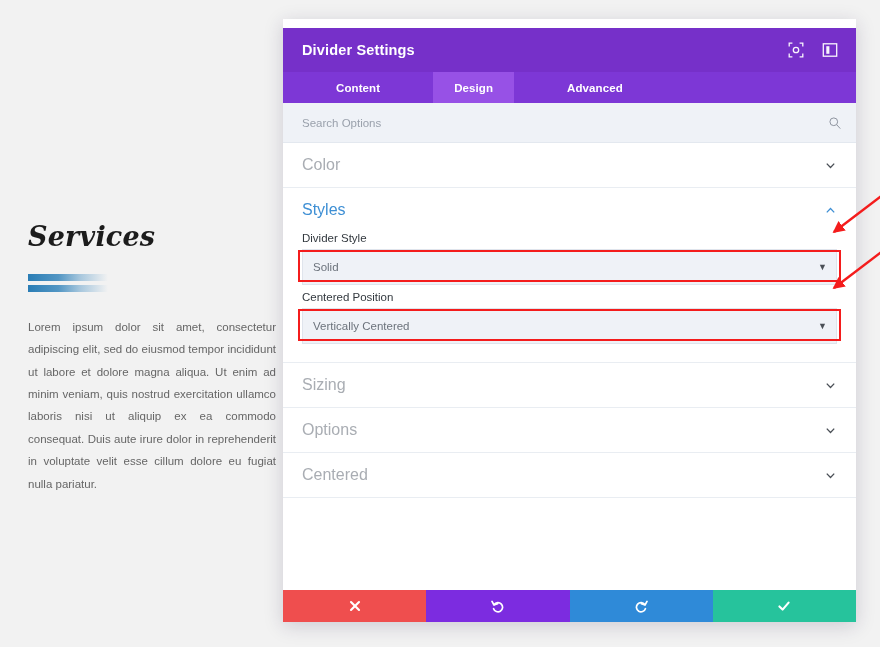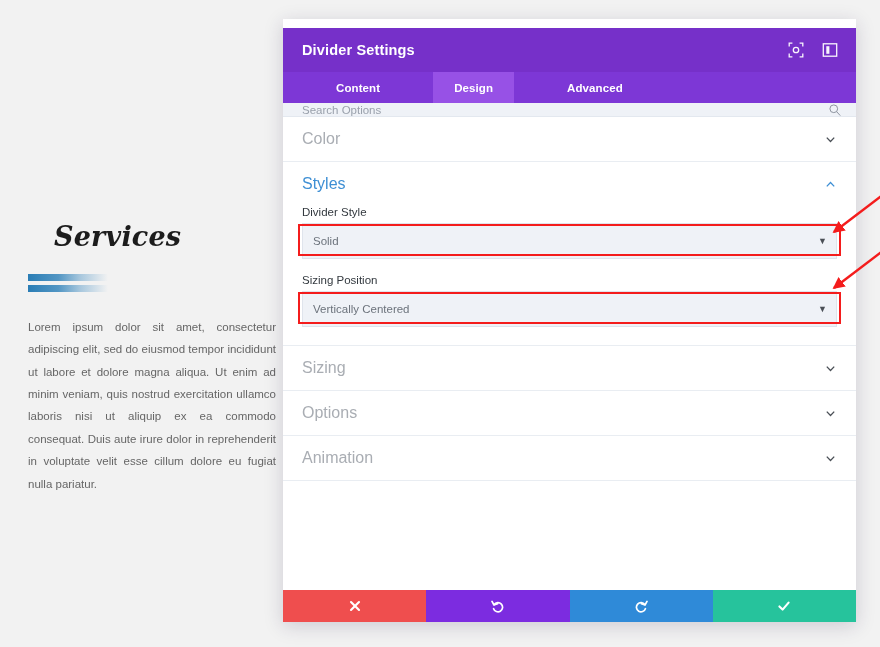--- a/index.html
+++ b/index.html
@@ -13,21 +13,20 @@
 
   
   .page-content {
     position: absolute; left: 28px; top: 222px; width: 248px;
   }
   .svc-title {
     font-family: "DejaVu Serif", "Liberation Serif", serif;
     font-style: italic; font-weight: 700;
     font-size: 27px; color: #1c1c1c; letter-spacing: .2px;
     line-height: 1.1;
-    margin-left: 26px;
   }
   .divider-wrap { margin-top: 22px; width: 80px; }
   .divider-bar {
     height: 7px;
     background: linear-gradient(to right, #2a7db5 0%, #5296c4 38%, #a9c8de 66%, rgba(255,255,255,0) 100%);
   }
   .divider-gap { height: 4px; background: #f2f2f2; }
   .svc-body {
     margin-top: 24px;
     font-size: 11.5px; line-height: 1.95;
@@ -60,21 +59,21 @@
     height: 31px; background: #7d37d6; display: flex; flex: none;
   }
   .tab {
     color: #fff; font-size: 11.5px; font-weight: 700;
     padding: 0 21px; display: flex; align-items: center;
     cursor: pointer; letter-spacing: .1px; margin-left: 32px;
   }
   .tab.active { background: #9751e6; }
 
   .searchbar {
-    height: 14px; background: #eff2f7;
+    height: 40px; background: #eff2f7;
     border-bottom: 1px solid #e3e8ef;
     display: flex; align-items: center;
     padding: 0 14px 0 19px; flex: none;
   }
   .search-input {
     flex: 1; border: none; background: transparent; outline: none;
     font-family: "Liberation Sans", sans-serif;
     font-size: 11.5px; color: #8c949f;
   }
   .search-input::placeholder { color: #9aa1ac; }
@@ -90,21 +89,21 @@
     height: 44px; display: flex; align-items: center; cursor: pointer;
   }
   .acc-title { flex: 1; font-size: 16px; color: #a9adb3; font-weight: 400; }
   .acc-title.open { color: #3e8fd4; }
   .chev { width: 13px; height: 13px; flex: none; }
 
   .acc-content { padding: 0 0 18px 0; }
   .field-label {
     font-size: 11.5px; color: #33393f; margin-bottom: 5px; display: block;
   }
-  .field-wrap { position: relative; margin-bottom: 15px; }
+  .field-wrap { position: relative; margin-bottom: 6px; }
   .field-wrap.last { margin-bottom: 0; }
   .select-box {
     height: 36px; background: #eff2f7; border: 1px solid #dfe4ec;
     display: flex; align-items: center;
     padding: 0 9px 0 10px;
     font-size: 11.5px; color: #6c737c; cursor: pointer;
   }
   .select-box .val { flex: 1; }
   .caret { font-size: 9px; color: #4a4f56; line-height: 1; }
   .hl-box {
@@ -201,21 +200,21 @@
           <div class="field-wrap">
             <label class="field-label">Divider Style</label>
             <div class="select-box">
               <span class="val">Solid</span>
               <span class="caret">▼</span>
             </div>
             <div class="hl-box"></div>
           </div>
 
           <div class="field-wrap last">
-            <label class="field-label">Sizing Position</label>
+            <label class="field-label">Centered Position</label>
             <div class="select-box">
               <span class="val">Vertically Centered</span>
               <span class="caret">▼</span>
             </div>
             <div class="hl-box"></div>
           </div>
 
         </div>
       </div>
 
@@ -232,21 +231,21 @@
         <div class="acc-head">
           <div class="acc-title">Options</div>
           <svg class="chev" viewBox="0 0 14 14">
             <polyline points="3,5 7,9.2 11,5" fill="none" stroke="#4a4f56" stroke-width="1.4"></polyline>
           </svg>
         </div>
       </div>
 
       <div class="accordion">
         <div class="acc-head">
-          <div class="acc-title">Animation</div>
+          <div class="acc-title">Centered</div>
           <svg class="chev" viewBox="0 0 14 14">
             <polyline points="3,5 7,9.2 11,5" fill="none" stroke="#4a4f56" stroke-width="1.4"></polyline>
           </svg>
         </div>
       </div>
 
     </div>
 
     <div class="modal-footer">
       <div class="fbtn close">

